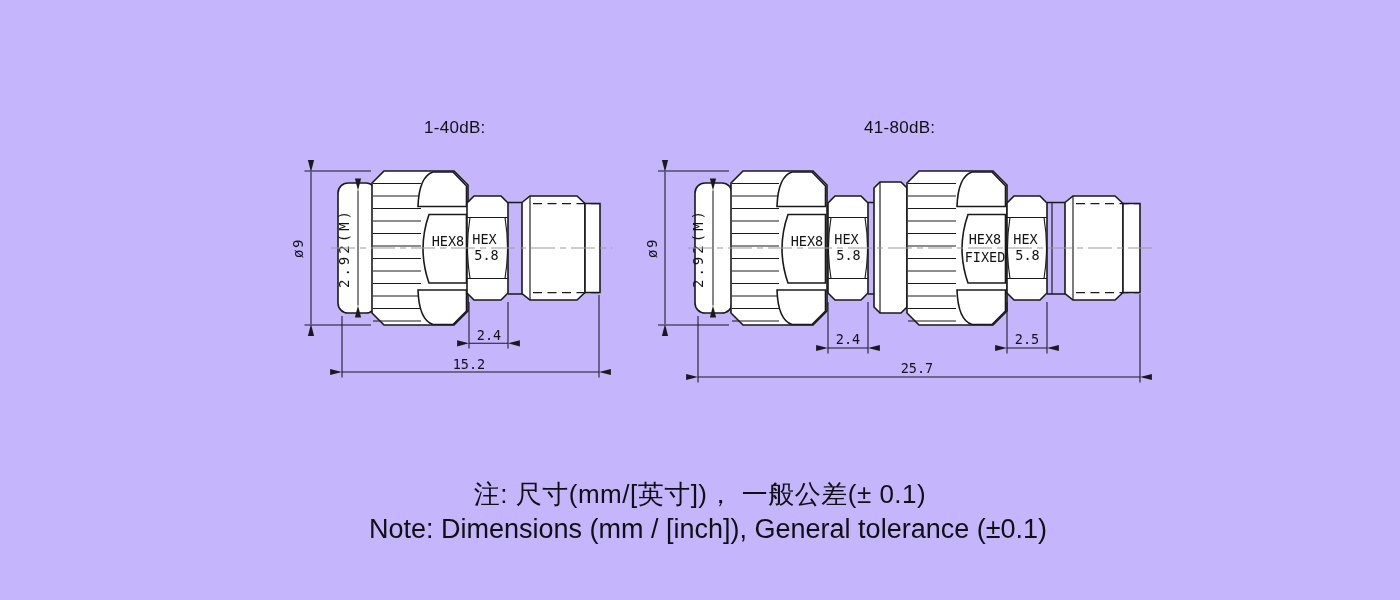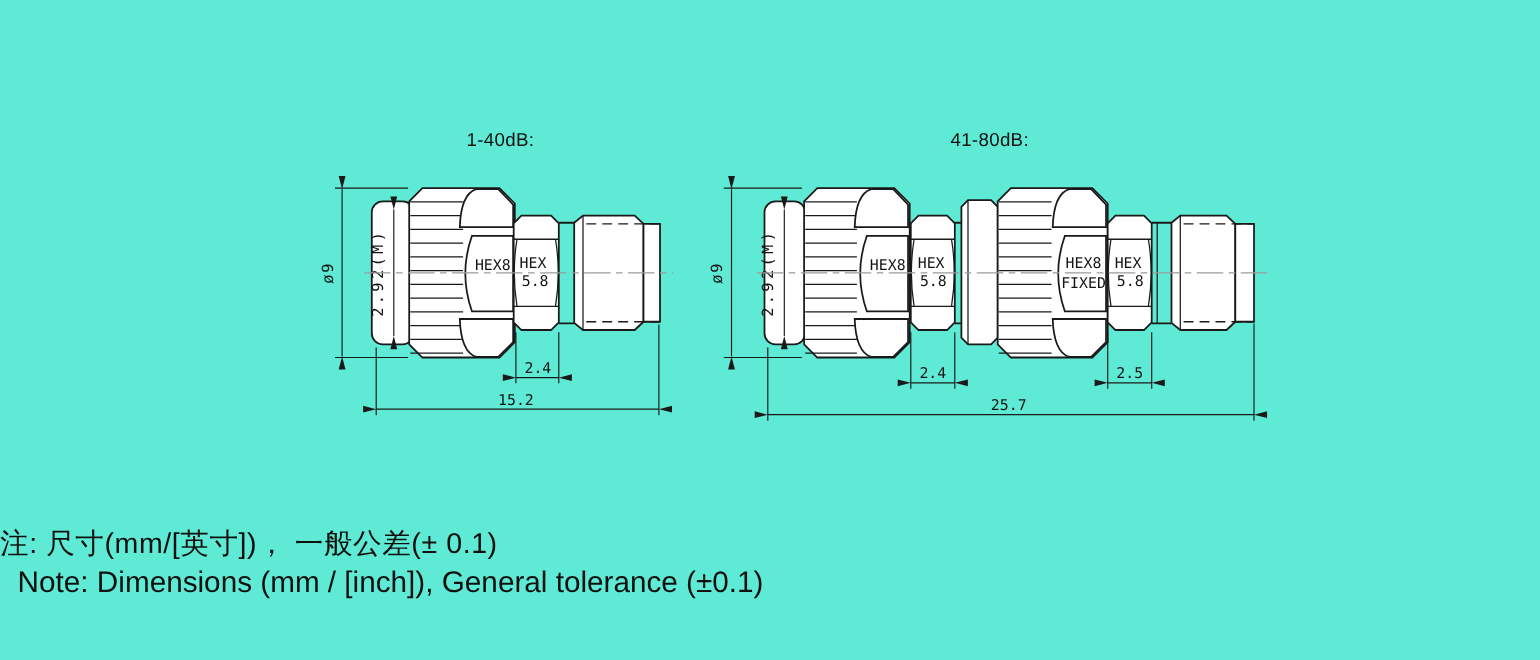--- a/index.html
+++ b/index.html
@@ -1,32 +1,32 @@
 <!DOCTYPE html>
 <html><head>
 <meta charset="utf-8">
 <style>
   html,body{margin:0;padding:0;background:#fff;}
-  .stage{position:relative;width:1400px;height:600px;background:#5eead4;overflow:hidden;
+  .stage{position:relative;width:1400px;height:600px;background:#c4b5fd;overflow:hidden;
          font-family:"Liberation Sans",sans-serif;}
   svg{position:absolute;left:0;top:0;}
   
   .olf{fill:#ffffff;stroke:#1a1a1a;stroke-width:1.6;stroke-linejoin:miter;}
   .ol{fill:none;stroke:#1a1a1a;stroke-width:1.6;}
   .thin{fill:none;stroke:#1a1a1a;stroke-width:1.15;}
   .dim{fill:none;stroke:#1a1a1a;stroke-width:1.05;}
   .hid{fill:none;stroke:#1a1a1a;stroke-width:1.25;stroke-dasharray:9 5.5;}
   .cl{fill:none;stroke:#9b9b9b;stroke-width:1.05;stroke-dasharray:24 5 6 5;}
   
   .dtxt{font-family:"DejaVu Sans Mono",monospace;font-size:13.5px;fill:#141414;}
   .vtxt{font-family:"DejaVu Sans Mono",monospace;font-size:14px;fill:#141414;letter-spacing:3px;}
   .vtxt9{font-family:"DejaVu Sans Mono",monospace;font-size:14px;fill:#141414;letter-spacing:1.5px;}
   .ttl{font-family:"Liberation Sans",sans-serif;font-size:17px;font-weight:500;fill:#111;letter-spacing:.3px;}
   
-  .notes{position:absolute;left:0;right:0;top:478px;text-align:left;color:#101010;}
+  .notes{position:absolute;left:0;right:0;top:478px;text-align:center;color:#101010;}
   .note-zh{font-size:26px;line-height:33px;letter-spacing:.5px;}
   .note-en{font-size:27px;line-height:36px;padding-left:16px;}
 </style>
 </head>
 <body>
 
 <div class="stage">
 <svg width="1400" height="600" viewBox="0 0 1400 600">
   <defs>
     <marker id="arr" markerUnits="userSpaceOnUse" markerWidth="13" markerHeight="8" viewBox="0 0 13 8" refX="0.6" refY="4" orient="auto-start-reverse">

